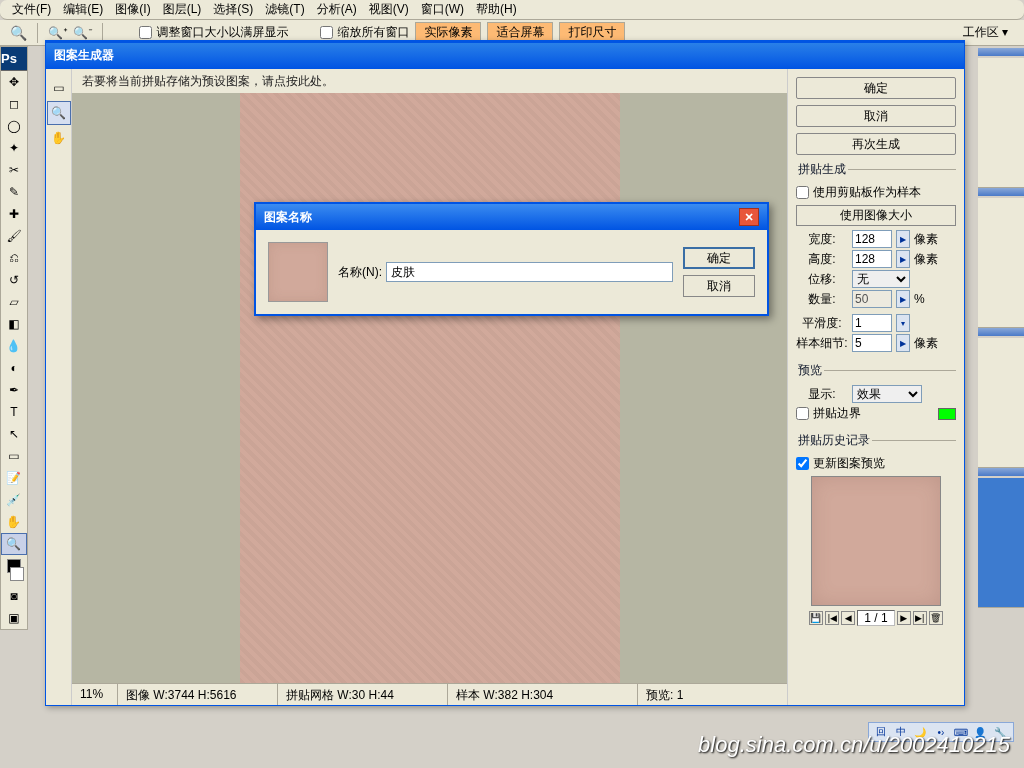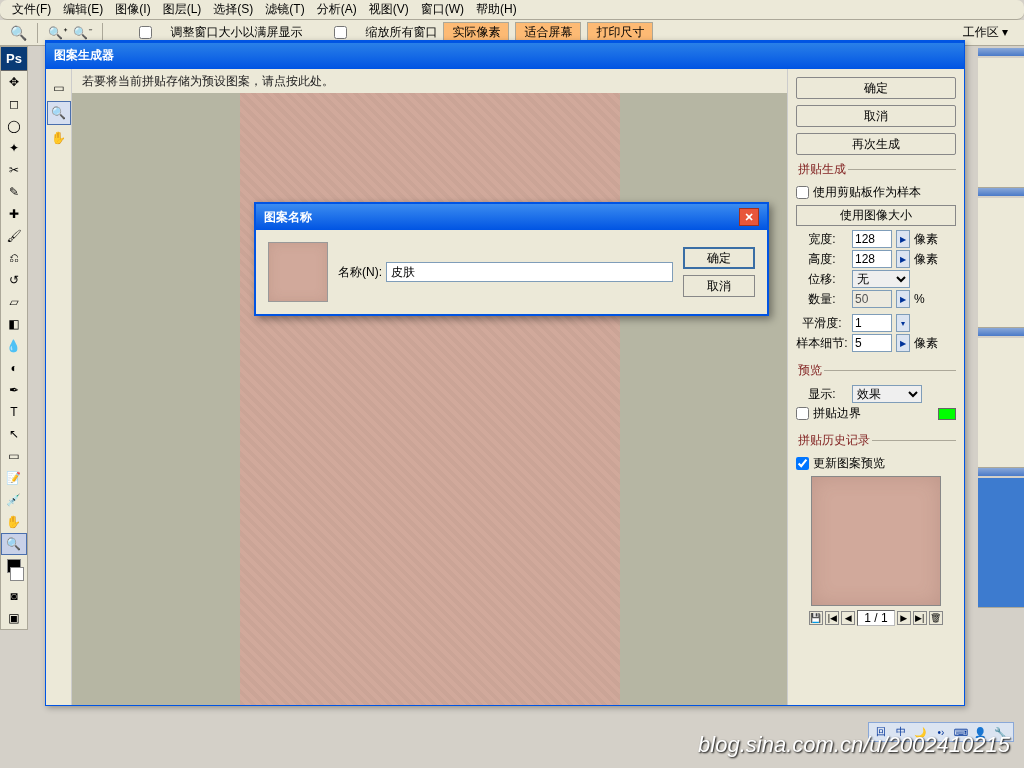--- a/index.html
+++ b/index.html
@@ -6,28 +6,28 @@
 body { background: #d4d0c8; width: 1024px; height: 768px; position: relative; overflow: hidden; }
 
 
 .menubar { height: 20px; background: #ece9d8; display: flex; padding-left: 8px; align-items: center; gap: 4px; border-bottom: 1px solid #aca899; border-radius: 7px; }
 .menubar span { padding: 2px 4px; cursor: default; }
 
 
 .options-bar { height: 26px; background: #ece9d8; display: flex; align-items: center; padding-left: 10px; gap: 6px; border-bottom: 1px solid #aca899; }
 .options-bar .zoom-icon { font-size: 14px; }
 .options-bar .sep { width: 1px; height: 20px; background: #aca899; margin: 0 4px; }
-.options-bar label { display: flex; align-items: center; gap: 16px; padding-left: 26px; }
+.options-bar label { display: flex; align-items: center; gap: 2px; padding-left: 26px; }
 .options-bar input[type="checkbox"] { margin-right: 2px; }
 .options-bar button { background: #fdba74; border: 1px solid #aca899; padding: 1px 8px; }
 .workspace-label { margin-left: auto; margin-right: 16px; }
 
 
 .toolbox { position: absolute; left: 0; top: 46px; width: 28px; background: #ece9d8; border: 1px solid #aca899; }
-.toolbox .ps-logo { background: #0a3b76; color: #fff; text-align: center; padding: 4px 0; font-weight: bold; font-size: 13px; border-bottom: 1px solid #666; }
+.toolbox .ps-logo { background: #0a3b76; color: #fff; text-align: left; padding: 4px 0; font-weight: bold; font-size: 13px; border-bottom: 1px solid #666; }
 .toolbox .tool { width: 26px; height: 22px; display: flex; align-items: center; justify-content: center; cursor: pointer; }
 .toolbox .tool.sel { background: #c8d1e8; border: 1px solid #4a6fad; }
 .toolbox .swatch { display: flex; flex-direction: column; align-items: center; padding: 4px 0; }
 .toolbox .fg { width: 14px; height: 14px; background: #000; border: 1px solid #888; }
 .toolbox .bg { width: 14px; height: 14px; background: #fff; border: 1px solid #888; margin-top: -6px; margin-left: 6px; }
 
 
 .pm-window { position: absolute; left: 45px; top: 40px; width: 920px; height: 666px; background: #ece9d8; border: 1px solid #0054e3; border-top-width: 3px; box-shadow: 2px 2px 6px rgba(0,0,0,.3); }
 .pm-title { height: 26px; background: linear-gradient(#2a80e8,#0054e3); color: #fff; padding: 4px 8px; font-weight: bold; }
 .pm-body { display: flex; height: calc(100% - 26px); }
@@ -43,21 +43,21 @@
 .pm-status div:nth-child(1){width:46px}
 .pm-status div:nth-child(2){width:160px}
 .pm-status div:nth-child(3){width:170px}
 .pm-status div:nth-child(4){width:190px}
 .pm-status div:nth-child(5){flex:1;border-right:none}
 
 
 .pm-right { width: 176px; padding: 8px; display: flex; flex-direction: column; gap: 6px; }
 .pm-right button.big { width: 100%; height: 22px; background: #ece9d8; border: 1px solid #888; border-radius: 2px; }
 fieldset.grp { border: none; border-top: 1px solid #aca899; padding: 4px 0 2px; }
-fieldset.grp legend { color: #7f1d1d; padding: 0 2px; }
+fieldset.grp legend { color: #0f172a; padding: 0 2px; }
 .row { display: flex; align-items: center; gap: 4px; margin: 2px 0; }
 .row label { flex: 0 0 auto; }
 .row .lbl-r { width: 52px; text-align: center; }
 .row input.num { width: 40px; height: 18px; border: 1px solid #7f9db9; padding: 0 2px; }
 .row .spinner { width: 14px; height: 18px; background: #dbe4f1; border: 1px solid #7f9db9; display: flex; align-items: center; justify-content: center; font-size: 8px; color: #003399; }
 .row .unit { width: 26px; }
 .row select { height: 18px; border: 1px solid #7f9db9; }
 .use-img { width: 100%; border: 1px solid #888; background: #ece9d8; padding: 1px 0; margin: 2px 0; }
 .preview-sw { width: 18px; height: 12px; background: #00ff00; border: 1px solid #666; }
 .history-thumb { width: 130px; height: 130px; margin: 4px auto; background: #d1a99b; border: 1px solid #888; box-shadow: inset 0 0 20px rgba(120,80,70,.2); }
@@ -164,20 +164,27 @@
     <div class="pm-toolcol">
       <div class="t">▭</div>
       <div class="t sel">🔍</div>
       <div class="t">✋</div>
     </div>
     <div class="pm-canvas-wrap">
       <div class="pm-hint">若要将当前拼贴存储为预设图案，请点按此处。</div>
       <div class="pm-canvas">
           <div class="tex"></div>
         </div>
+      <div class="pm-status">
+        <div>11%</div>
+        <div>图像 W:3744 H:5616</div>
+        <div>拼贴网格 W:30 H:44</div>
+        <div>样本 W:382 H:304</div>
+        <div>预览: 1</div>
+      </div>
     </div>
     <div class="pm-right">
       <button class="big">确定</button>
       <button class="big">取消</button>
       <button class="big">再次生成</button>
 
       <fieldset class="grp">
         <legend>拼贴生成</legend>
         <div class="row">
             <input type="checkbox" style="">

